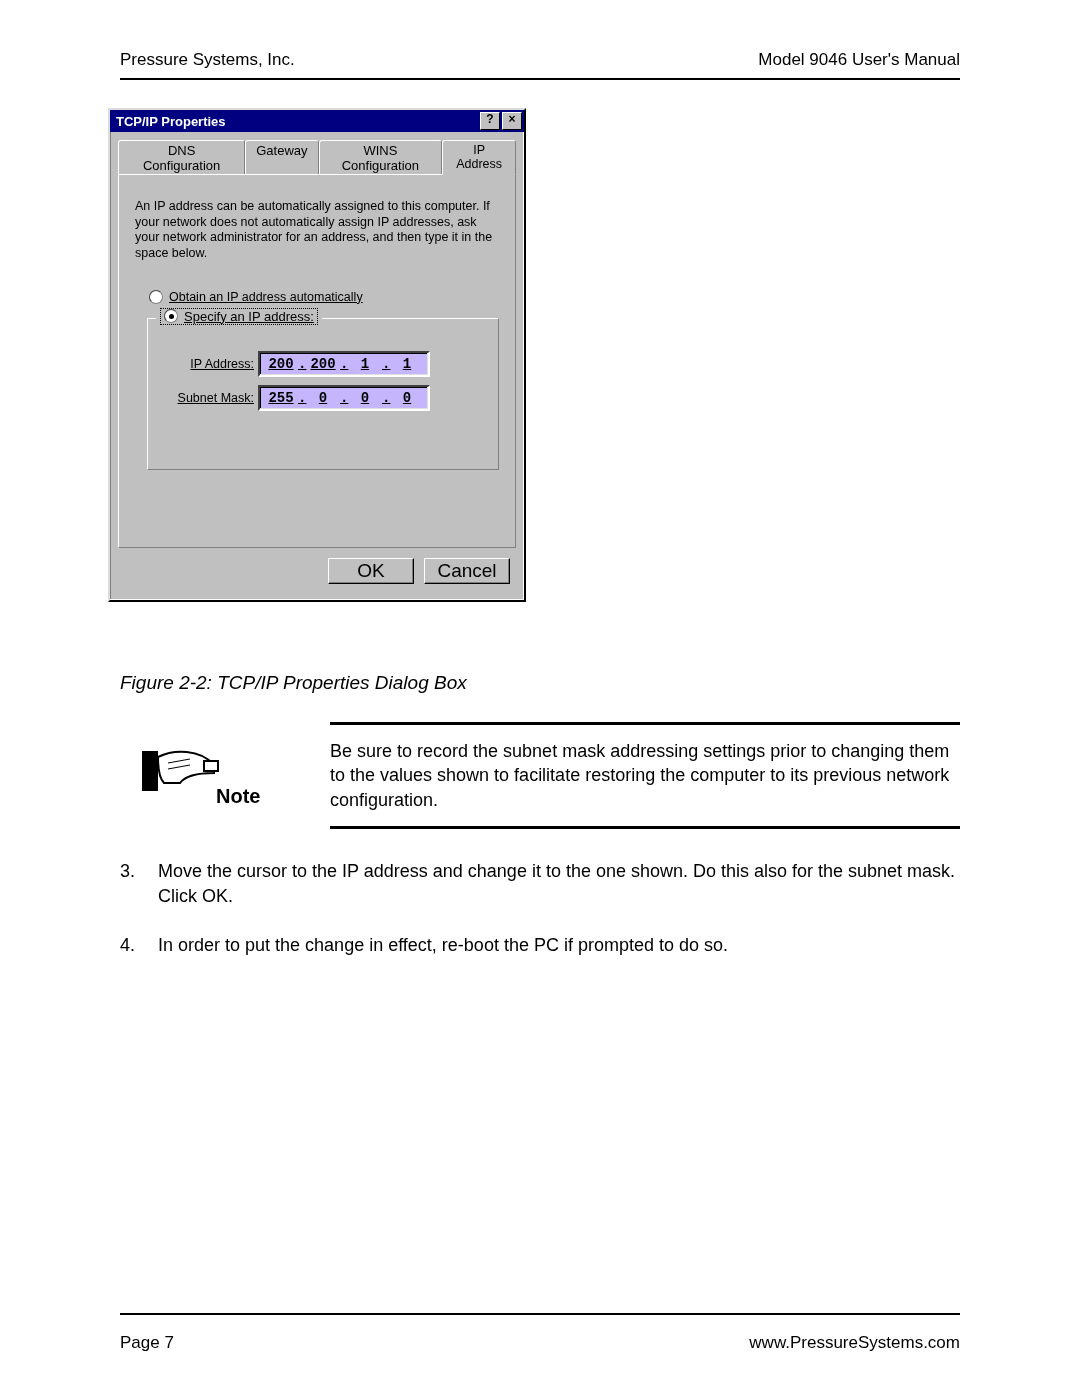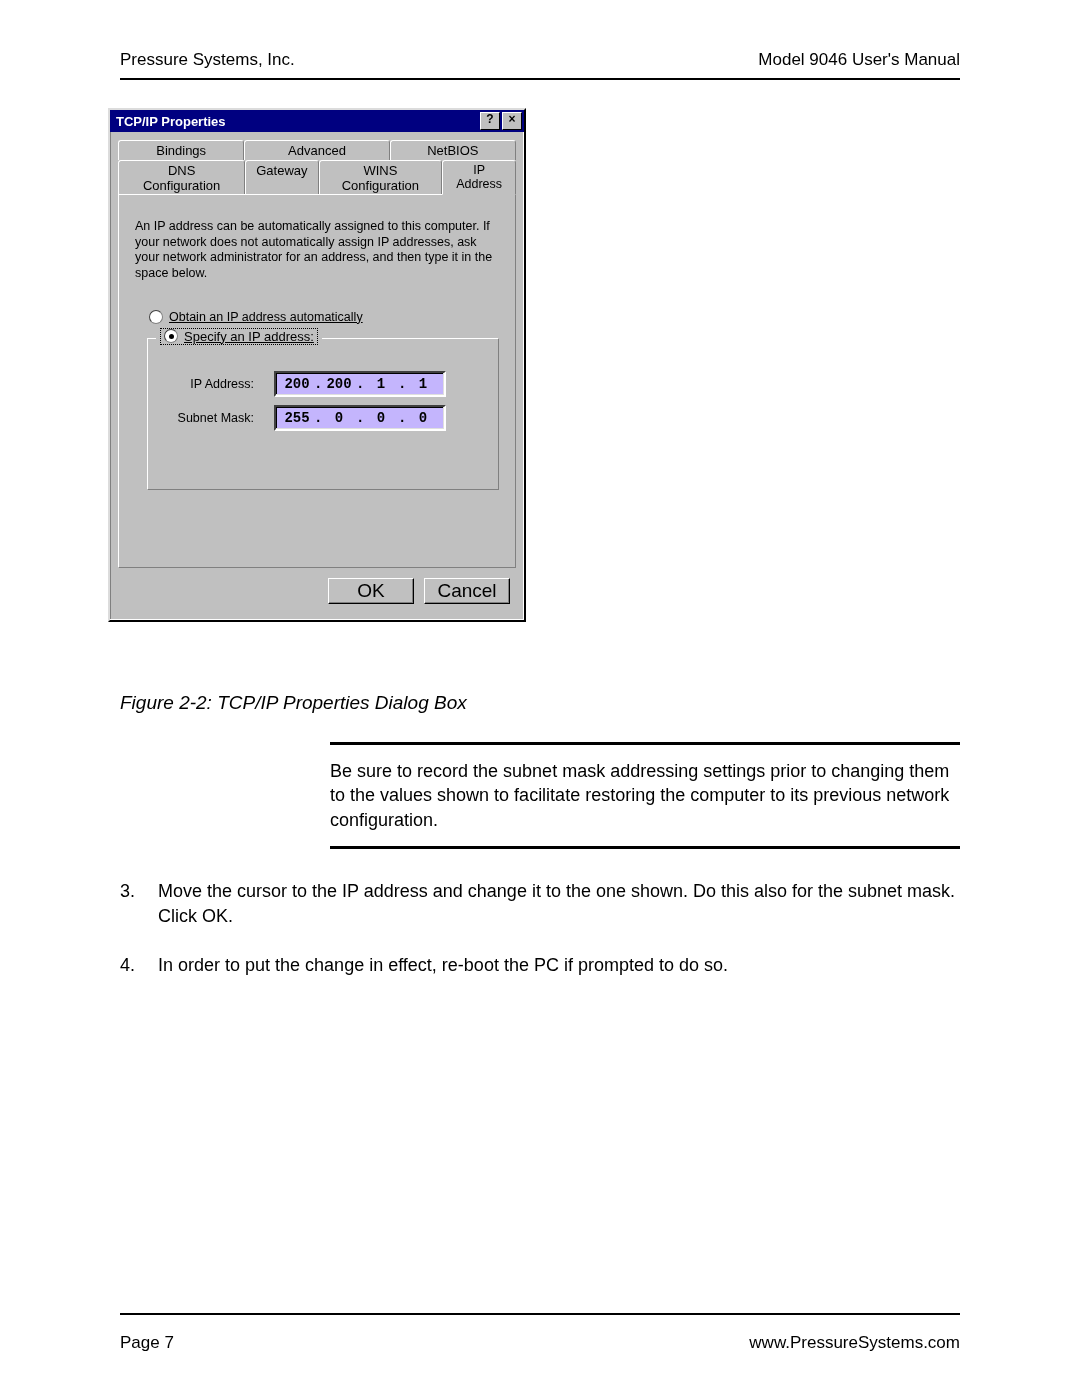--- a/index.html
+++ b/index.html
@@ -136,21 +136,21 @@
     position:relative;
     top:-2px;
   }
   .legend-inner{
     display:flex;align-items:center;gap:6px;
     border:1px dotted #000;
     padding:0 3px;
   }
 
   .field-row{
-    display:flex;align-items:center;gap:20px;margin:8px 0;
+    display:flex;align-items:center;gap:4px;margin:8px 0;text-decoration:underline;
   }
   .field-label{ width:92px; text-align:right; font-size:12.5px;}
   .ip-box{
     display:flex;align-items:center;
     background:#c4b5fd;
     border:2px solid #808080;
     border-top-color:#404040;border-left-color:#404040;
     border-right-color:#fff;border-bottom-color:#fff;
     box-shadow: inset -1px -1px 0 #dfdfdf, inset 1px 1px 0 #000;
     height:22px;
@@ -246,25 +246,20 @@
     <div class="dialog">
       <div class="titlebar">
         <span class="title-text">TCP/IP Properties</span>
         <div class="titlebar-buttons">
           <div class="tb-btn">?</div>
           <div class="tb-btn">×</div>
         </div>
       </div>
       <div class="dlg-body">
         <div class="tabrows">
-          <div class="tabrow tabrow1">
-            <div class="tab">Bindings</div>
-            <div class="tab">Advanced</div>
-            <div class="tab">NetBIOS</div>
-          </div>
           <div class="tabrow tabrow2">
             <div class="tab">DNS Configuration</div>
             <div class="tab">Gateway</div>
             <div class="tab">WINS Configuration</div>
             <div class="tab active">IP Address</div>
           </div>
         </div>
         <div class="tabpanel">
           <div class="intro">An IP address can be automatically assigned to this computer. If your network does not automatically assign IP addresses, ask your network administrator for an address, and then type it in the space below.</div>
 
@@ -315,20 +310,32 @@
           <button class="win-btn">OK</button>
           <button class="win-btn">Cancel</button>
         </div>
       </div>
     </div>
   </div>
 
   <div class="figcap">Figure 2-2:  TCP/IP Properties Dialog Box</div>
 
   <div class="note-block">
+    <div class="note-icon-wrap">
+      <span>
+        <svg width="80" height="56" viewBox="0 0 80 56">
+          <rect x="2" y="8" width="16" height="40" fill="#000"></rect>
+          <path d="M18 14 C 34 6, 60 6, 74 22 L 74 30 C 60 30, 46 32, 40 40 L 24 40 C 20 36, 18 28, 18 14 Z" fill="#fff" stroke="#000" stroke-width="2"></path>
+          <rect x="64" y="18" width="14" height="10" fill="#fff" stroke="#000" stroke-width="2"></rect>
+          <line x1="28" y1="20" x2="50" y2="16" stroke="#000" stroke-width="1"></line>
+          <line x1="28" y1="26" x2="50" y2="22" stroke="#000" stroke-width="1"></line>
+        </svg>
+      </span>
+      <span class="note-label">Note</span>
+    </div>
     <span>Be sure to record the subnet mask addressing settings prior to changing them to the values shown to facilitate restoring the computer to its previous network configuration.</span>
   </div>
 
   <div class="steps">
     <div class="step">
       <span class="step-num">3.</span>
       <span class="step-text">Move the cursor to the IP address and change it to the one shown. Do this also for the subnet mask. Click OK.</span>
     </div>
     <div class="step">
       <span class="step-num">4.</span>

